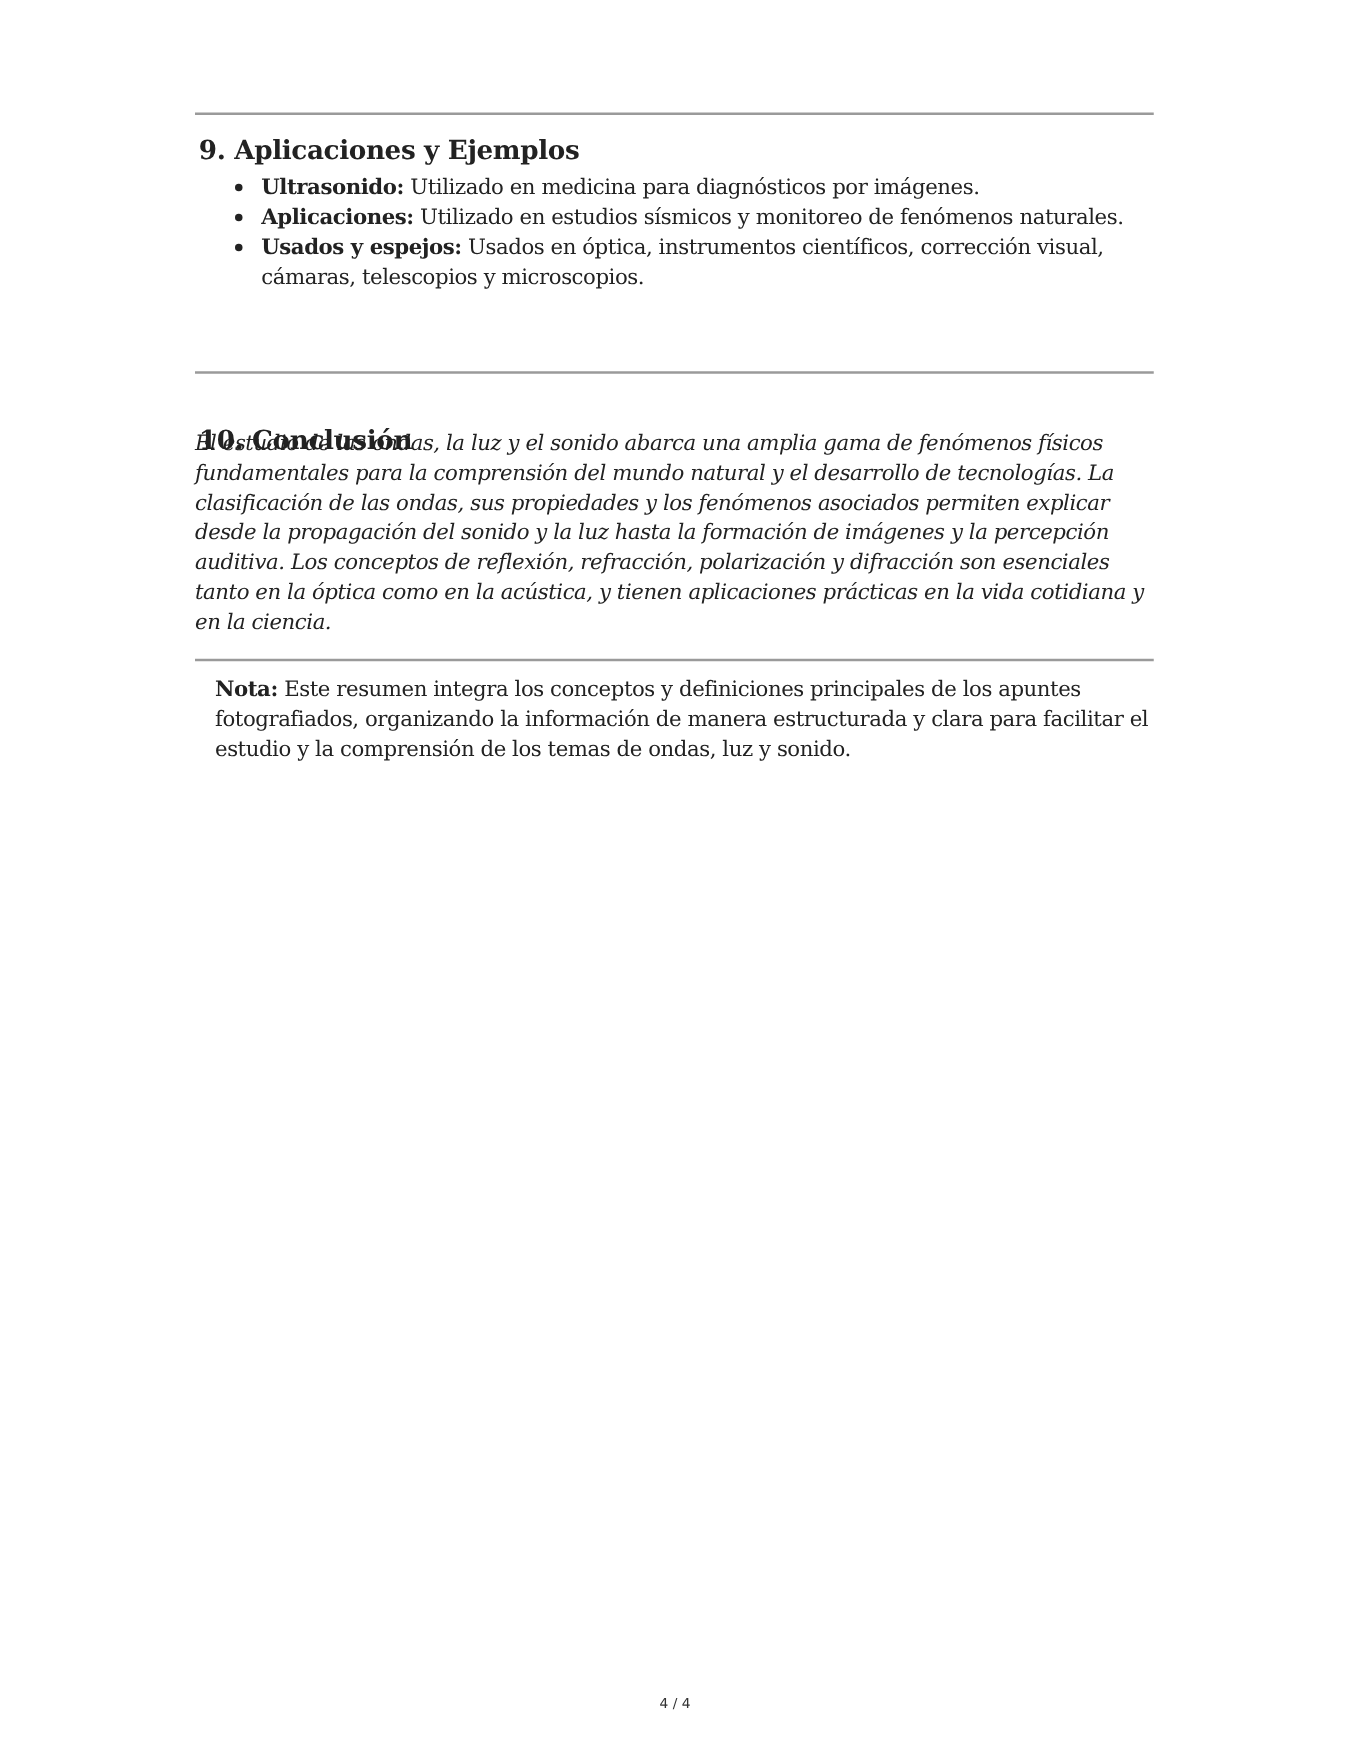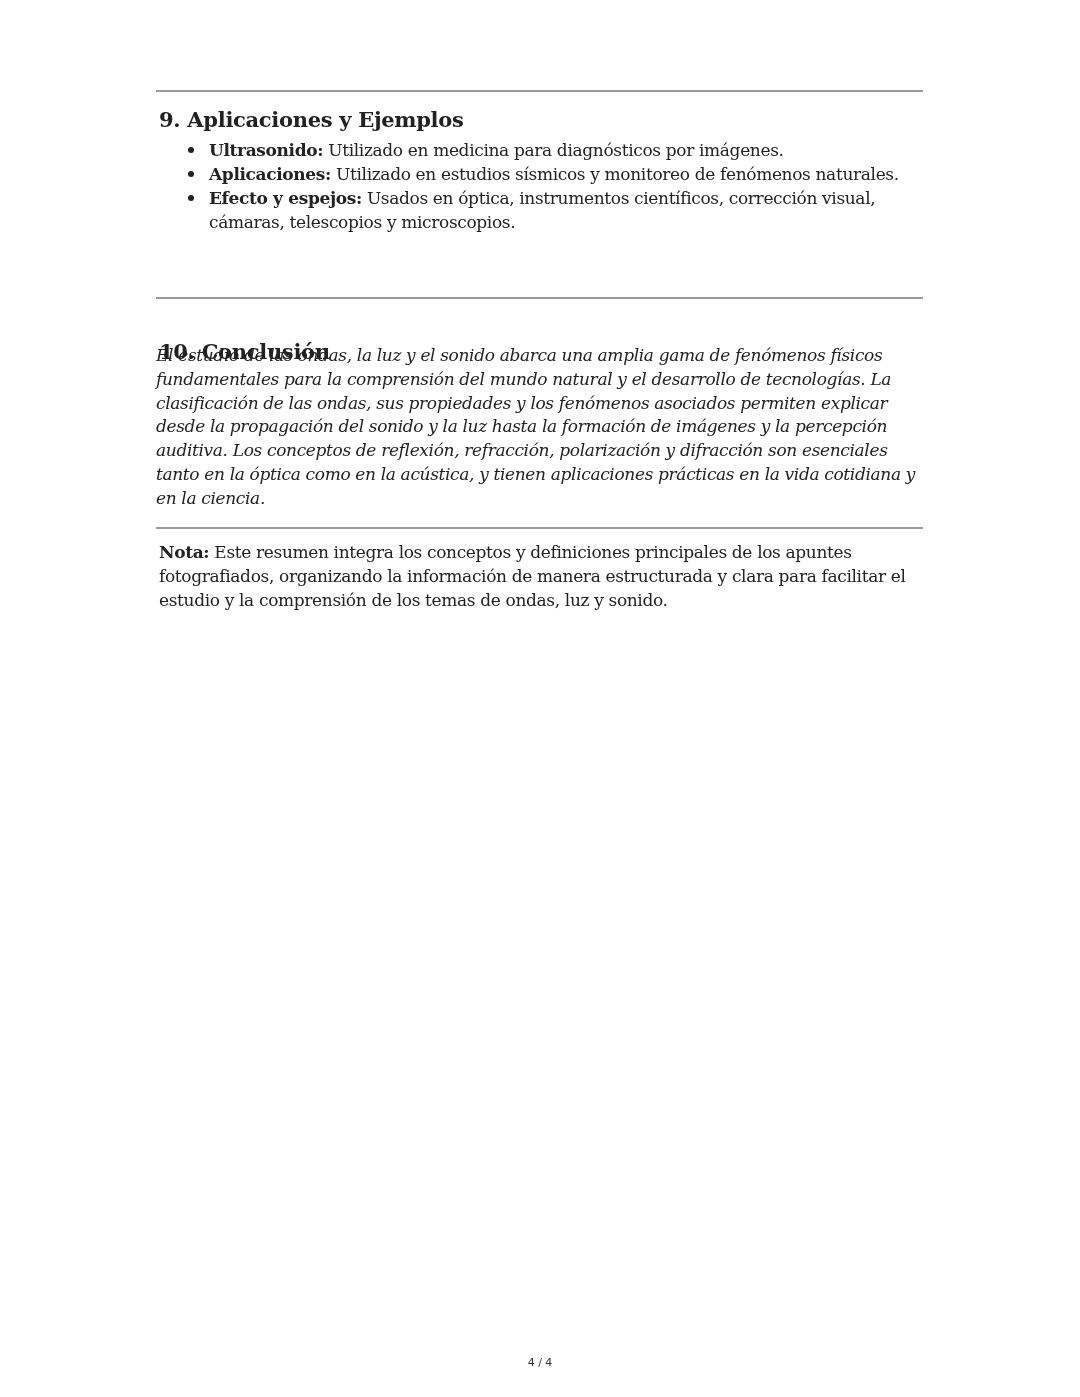--- a/index.html
+++ b/index.html
@@ -14,39 +14,39 @@
   .h9 { position: absolute; top: 106px; left: 3px; }
   .h10 { position: absolute; top: 312px; left: 3px; margin-top: 26px; }
   ul.apps { position: absolute; top: 138px; left: 0; margin: 0; padding: 0 0 0 53px; list-style: none;
             font-size: 17px; line-height: 24px; width: 714px; letter-spacing: -0.35px; }
   ul.apps li { position: relative; }
   ul.apps li::before { content: ""; position: absolute; left: -21px; top: 9px; width: 6px; height: 6px;
                        border-radius: 50%; background: #222; }
   b { font-weight: bold; }
   p.concl { position: absolute; top: 344px; left: 0; margin: 0; font-size: 17px; line-height: 23.8px;
             width: 767px; letter-spacing: -0.35px; font-style: italic; }
-  p.nota { position: absolute; top: 540px; left: 3px; margin: 0; font-size: 17px; line-height: 24px;
+  p.nota { position: absolute; top: 540px; left: 16px; margin: 0; font-size: 17px; line-height: 24px;
            width: 767px; letter-spacing: -0.35px; }
   .footer { position: absolute; top: 1356px; left: 0; width: 1080px; text-align: center;
             font-family: "DejaVu Sans", sans-serif; font-size: 11px; color: #333; }
 </style>
 </head>
 <body>
 
 <div class="page">
   <div class="r1">
       <hr class="rule">
     </div>
 
   <h2 class="h9">9. Aplicaciones y Ejemplos</h2>
 
   <ul class="apps">
     <li><b>Ultrasonido:</b><span> Utilizado en medicina para diagnósticos por imágenes.</span></li>
     <li><b>Aplicaciones:</b><span> Utilizado en estudios sísmicos y monitoreo de fenómenos naturales.</span></li>
-    <li><b>Efecto y espejos:</b><span> Usados en óptica, instrumentos científicos, corrección visual, cámaras, telescopios y microscopios.</span></li>
+    <li><b>Usados y espejos:</b><span> Usados en óptica, instrumentos científicos, corrección visual, cámaras, telescopios y microscopios.</span></li>
   </ul>
 
   <div class="r2">
       <hr class="rule">
     </div>
 
   <h2 class="h10">10. Conclusión</h2>
 
   <p class="concl">El estudio de las ondas, la luz y el sonido abarca una amplia gama de fenómenos físicos fundamentales para la comprensión del mundo natural y el desarrollo de tecnologías. La clasificación de las ondas, sus propiedades y los fenómenos asociados permiten explicar desde la propagación del sonido y la luz hasta la formación de imágenes y la percepción auditiva. Los conceptos de reflexión, refracción, polarización y difracción son esenciales tanto en la óptica como en la acústica, y tienen aplicaciones prácticas en la vida cotidiana y en la ciencia.</p>
 

